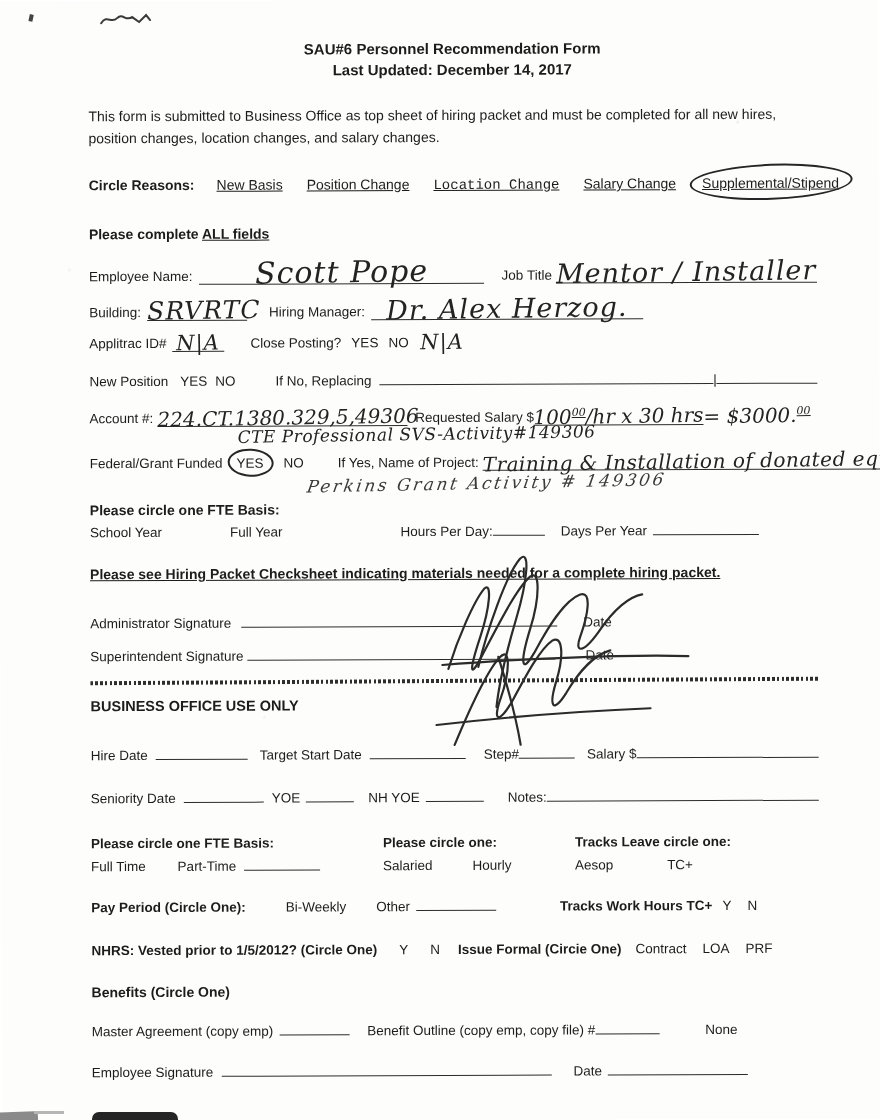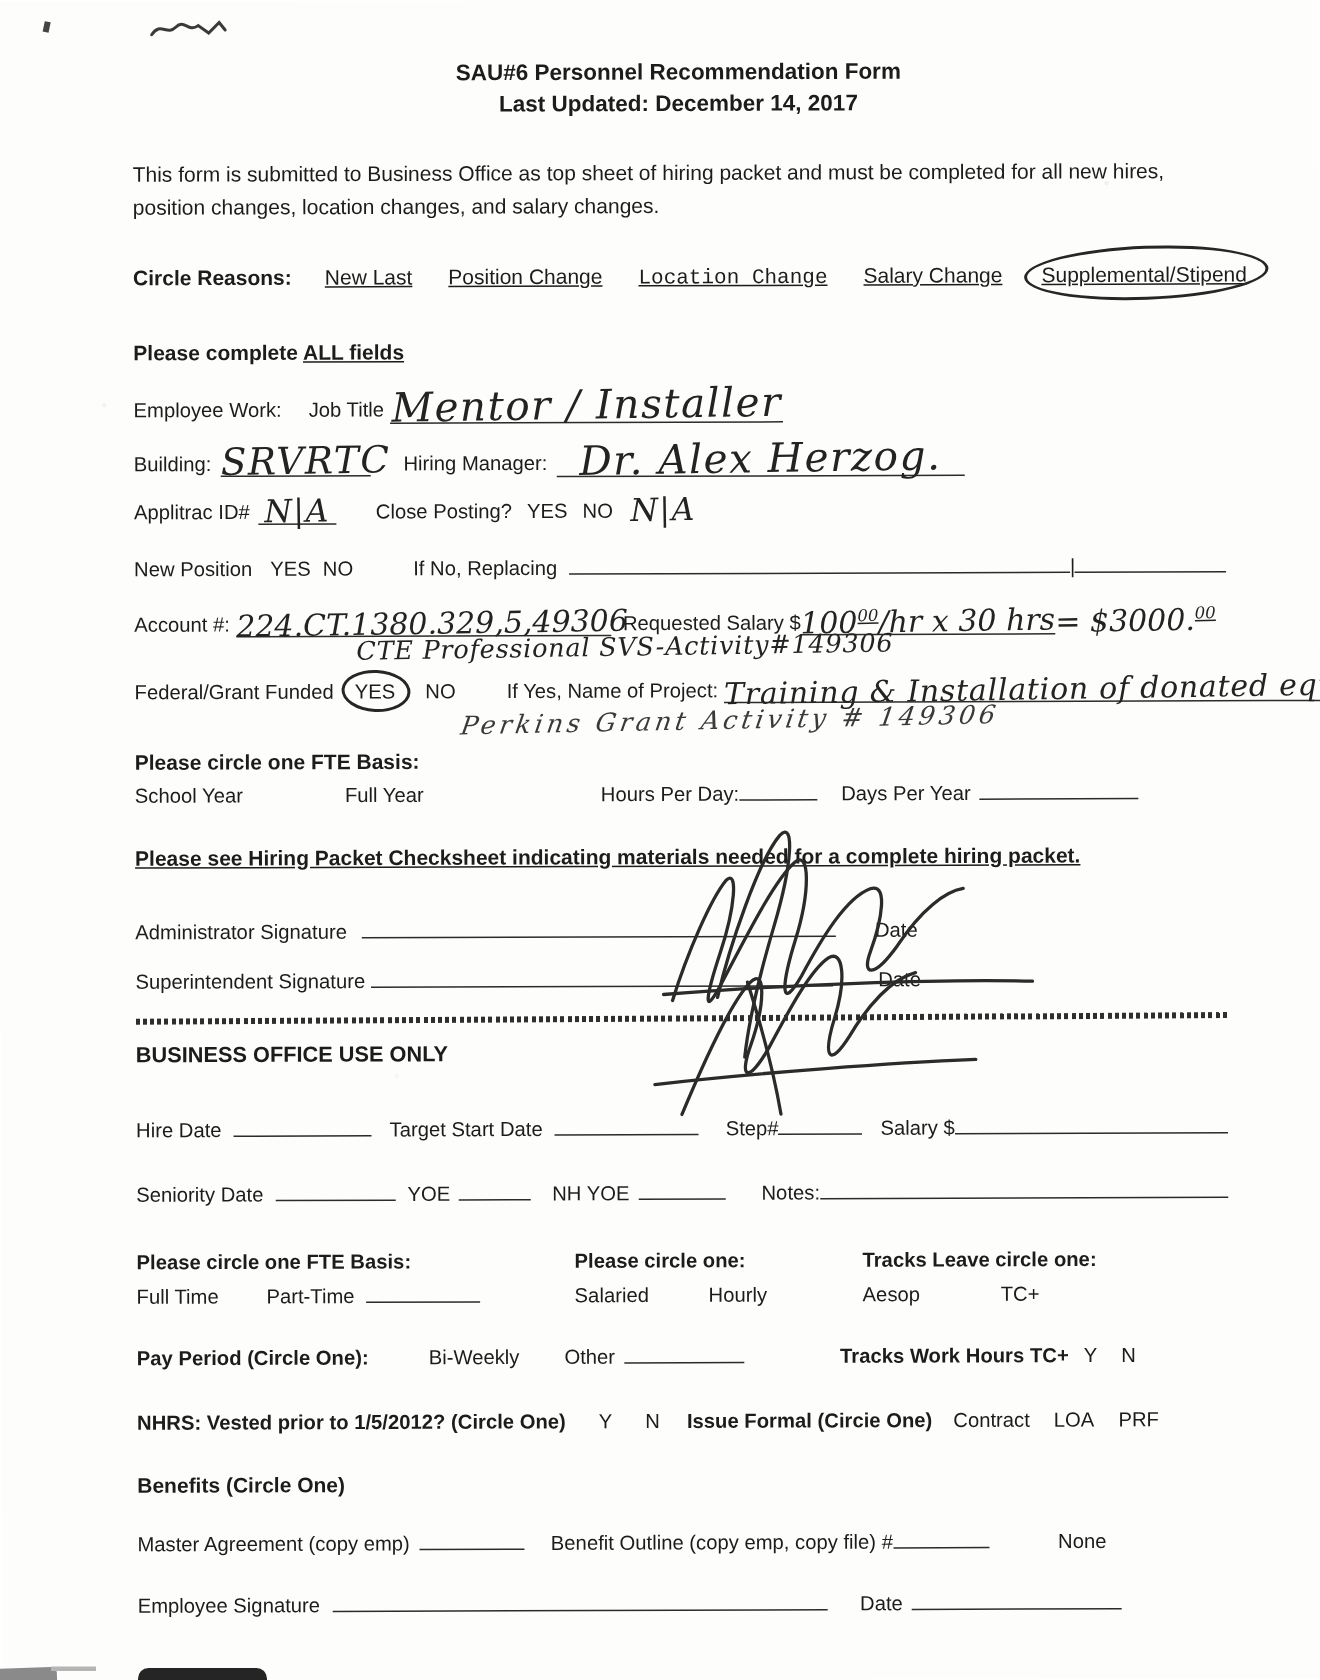--- a/index.html
+++ b/index.html
@@ -65,33 +65,34 @@
   </svg>
   <div style="position:absolute;left:31px;top:13px;width:4px;height:7px;background:#444;transform:rotate(12deg);"></div>
 
   <div class="center b" style="font-size:15px;margin-top:32px;line-height:21px;">SAU#6 Personnel Recommendation Form</div>
   <div class="center b" style="font-size:15px;line-height:21px;">Last Updated: December 14, 2017</div>
 
   <p class="t" style="margin:24px 0 0 0;line-height:22px;font-size:14px;">This form is submitted to Business Office as top sheet of hiring packet and must be completed for all new hires, position changes, location changes, and salary changes.</p>
 
   <div class="row t" style="margin-top:28px;font-size:14px;">
     <span class="b">Circle Reasons:</span>
-    <span class="u" style="margin-left:22px;">New Last</span>
+    <span class="u" style="margin-left:22px;">New Basis</span>
     <span class="u" style="margin-left:24px;">Position Change</span>
     <span class="u" style="margin-left:24px;font-family:Liberation Mono, monospace;">Location Change</span>
     <span class="u" style="margin-left:24px;">Salary Change</span>
     <span class="u circled" style="margin-left:26px;">Supplemental/Stipend</span>
   </div>
 
   <div class="t" style="margin-top:32px;font-size:14px;">
     <span class="b">Please complete </span><span class="b u">ALL fields</span>
   </div>
 
   <div class="row t" style="margin-top:16px;">
-    <span>Employee Work:</span>
+    <span>Employee Name:</span>
+    <span class="blank" style="width:286px;margin-left:6px;"><span class="hw" style="font-size:30px;">Scott Pope</span></span>
     <span style="margin-left:18px;">Job Title</span>
     <span class="blank" style="width:262px;margin-left:4px;"><span class="hw" style="font-size:27px;">Mentor / Installer</span></span>
   </div>
 
   <div class="row t" style="margin-top:12px;">
     <span>Building:</span>
     <span class="blank" style="width:100px;margin-left:6px;"><span class="hw" style="font-size:25px;">SRVRTC</span></span>
     <span style="margin-left:22px;">Hiring Manager:</span>
     <span class="blank" style="width:272px;margin-left:6px;"><span class="hw" style="font-size:27px;">Dr. Alex Herzog.</span></span>
   </div>

